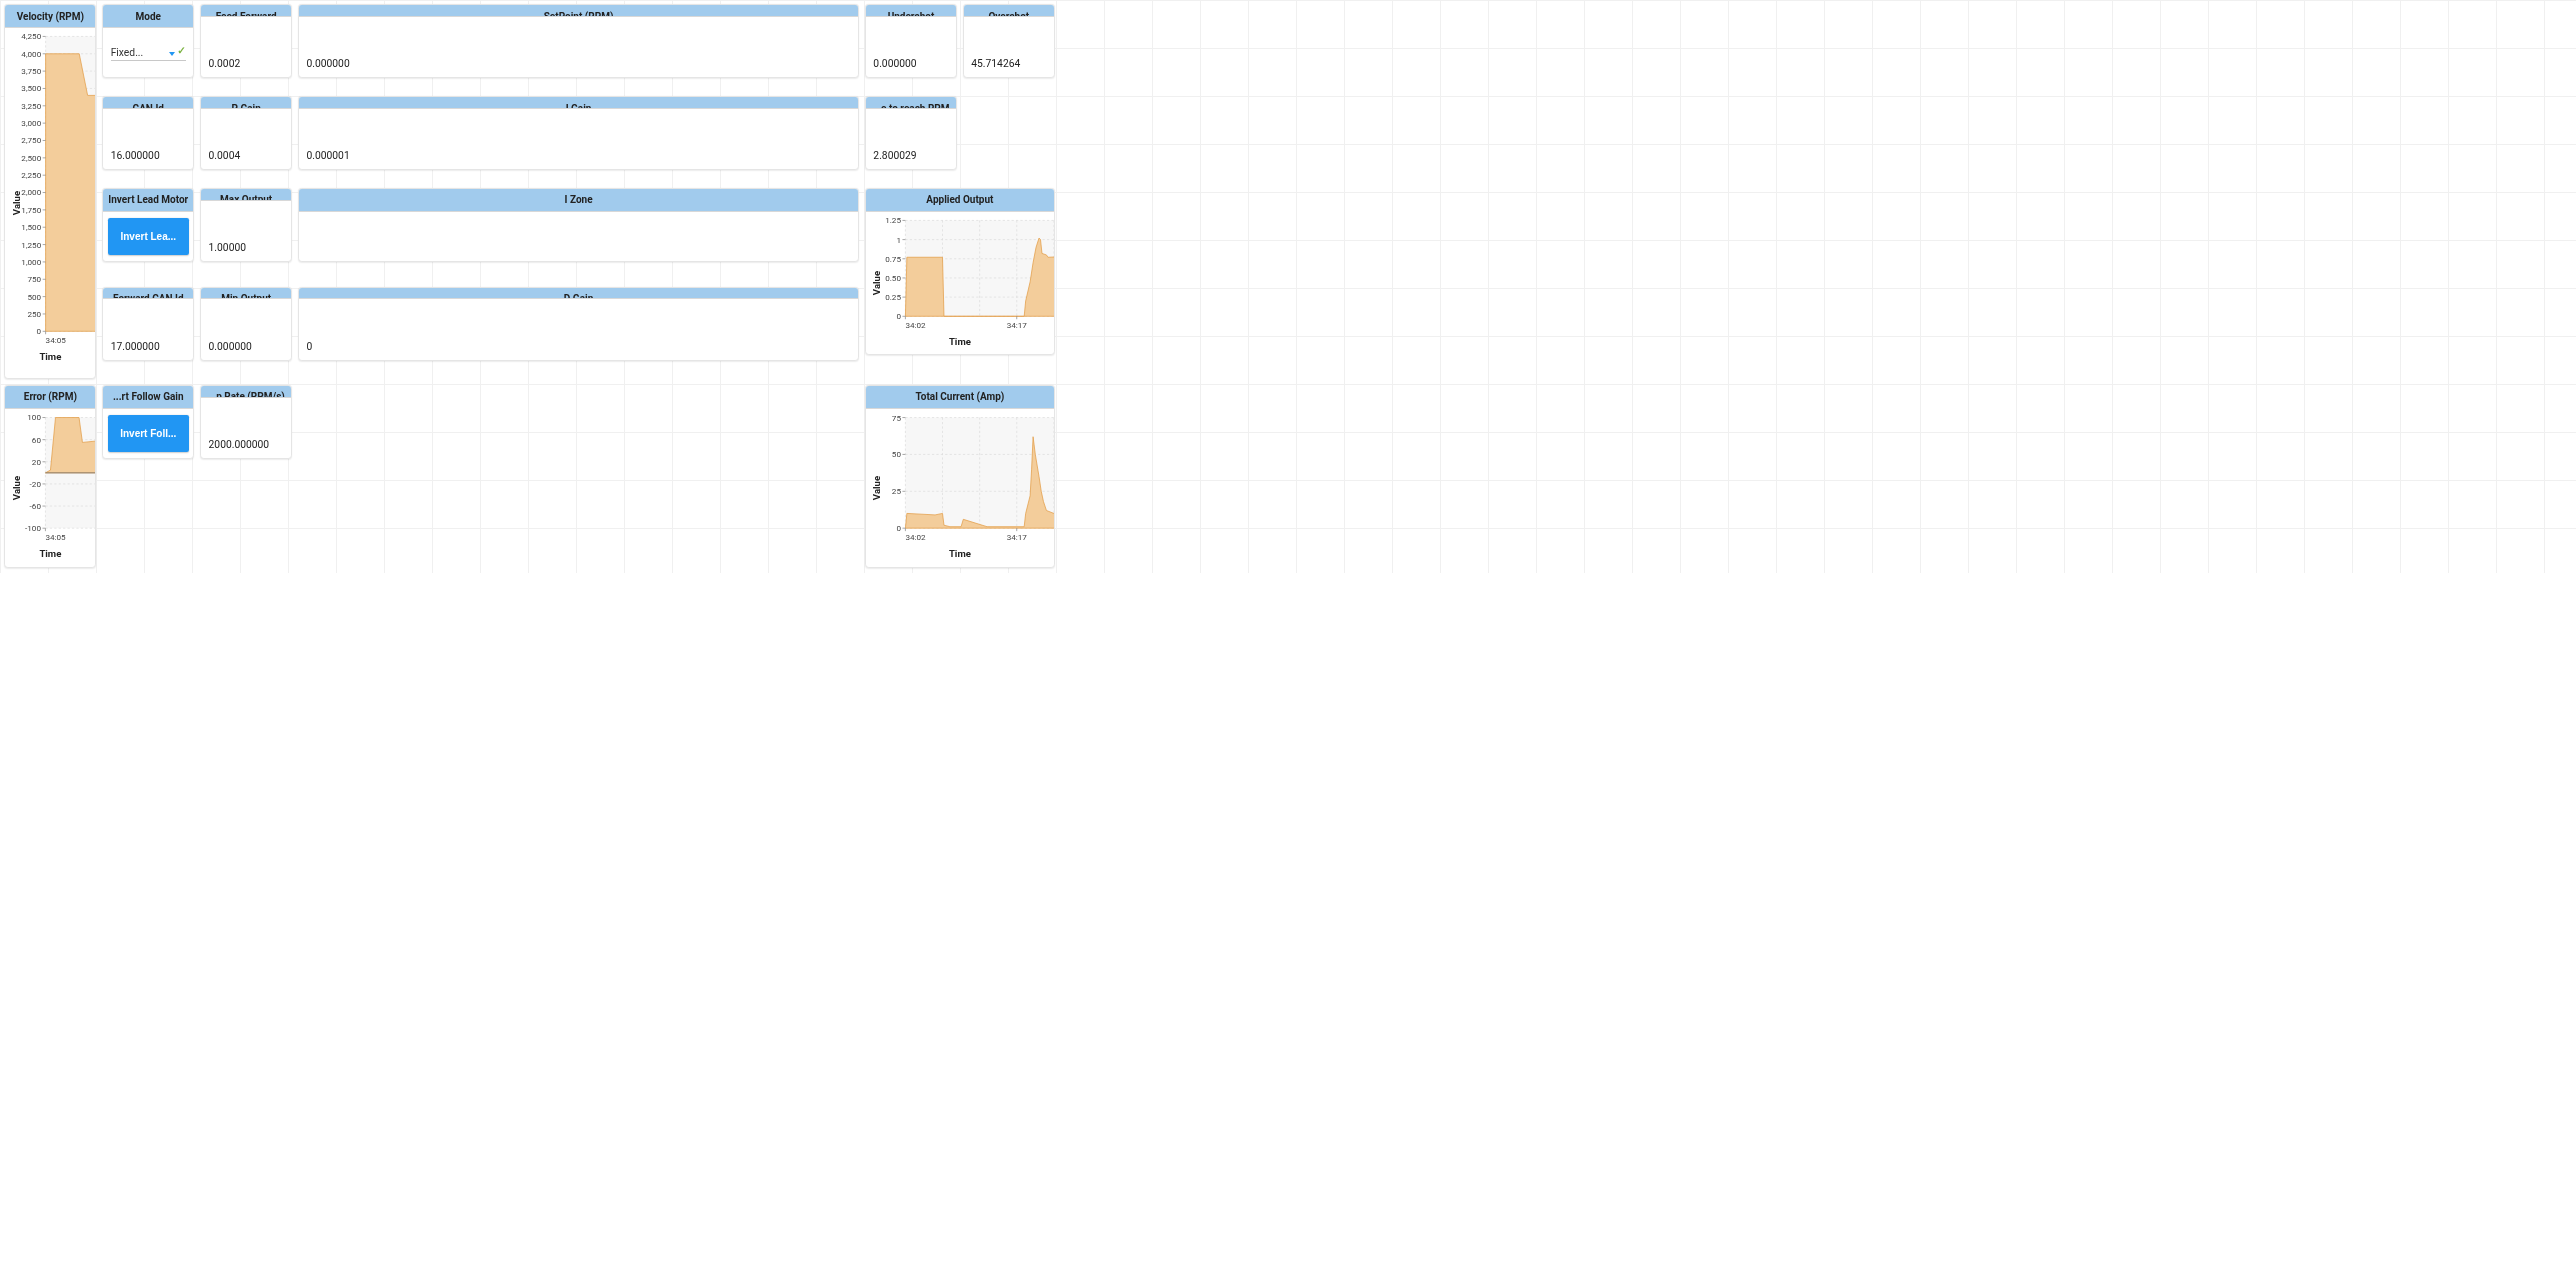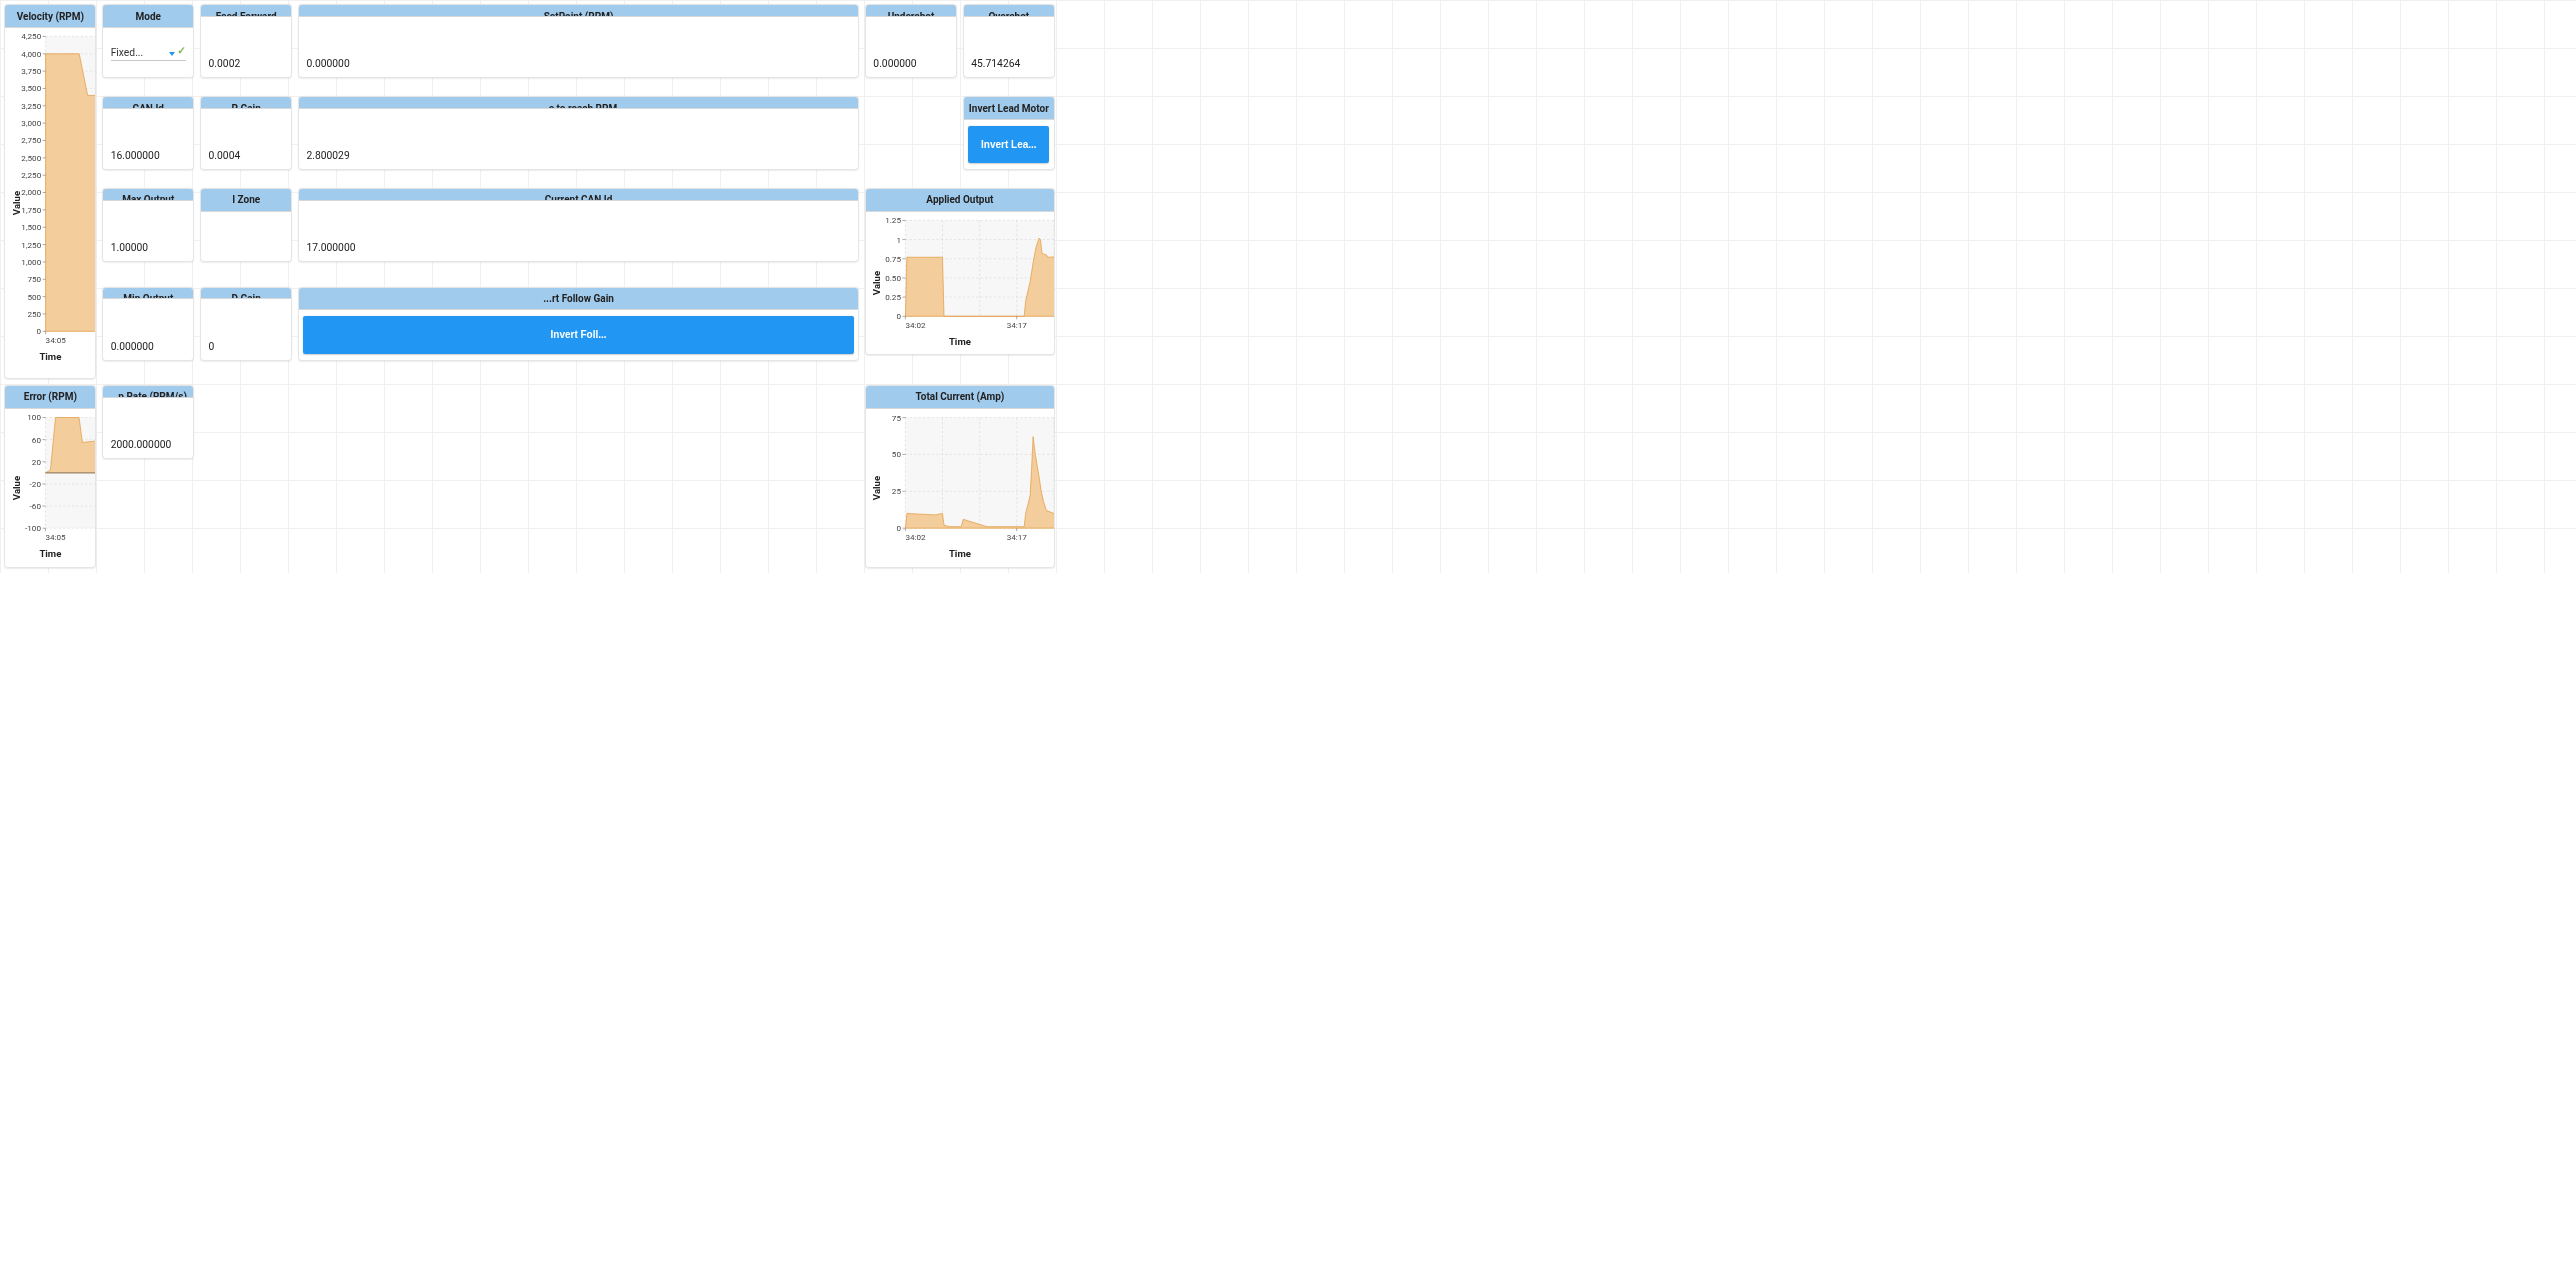--- a/index.html
+++ b/index.html
@@ -255,20 +255,26 @@
       </div>
   </div>
 
   <div class="tile small-tile">
     <div class="tile-header">P Gain</div>
     <div class="tile-body">
         <span class="value-text">0.0004</span>
       </div>
   </div>
 
+  <div class="tile small-tile">
+    <div class="tile-header">I Gain</div>
+    <div class="tile-body">
+        <span class="value-text">0.000001</span>
+      </div>
+  </div>
 
   <div class="tile small-tile">
     <div class="tile-header">...e to reach RPM</div>
     <div class="tile-body">
         <span class="value-text">2.800029</span>
       </div>
   </div>
   <div></div>
 
   <div class="tile small-tile">
@@ -330,21 +336,21 @@
             <text x="199" y="152" text-anchor="middle">34:17</text>
             <line x1="350" x2="350" y1="136" y2="140"></line>
             <text x="350" y="152" text-anchor="end">34:32</text>
           </g>
         </svg>
       <div class="axis-title-x">Time</div>
     </div>
   </div>
 
   <div class="tile small-tile">
-    <div class="tile-header">Current CAN Id</div>
+    <div class="tile-header">Forward CAN Id</div>
     <div class="tile-body">
         <span class="value-text">17.000000</span>
       </div>
   </div>
 
   <div class="tile small-tile">
     <div class="tile-header">Min Output</div>
     <div class="tile-body">
         <span class="value-text">0.000000</span>
       </div>

